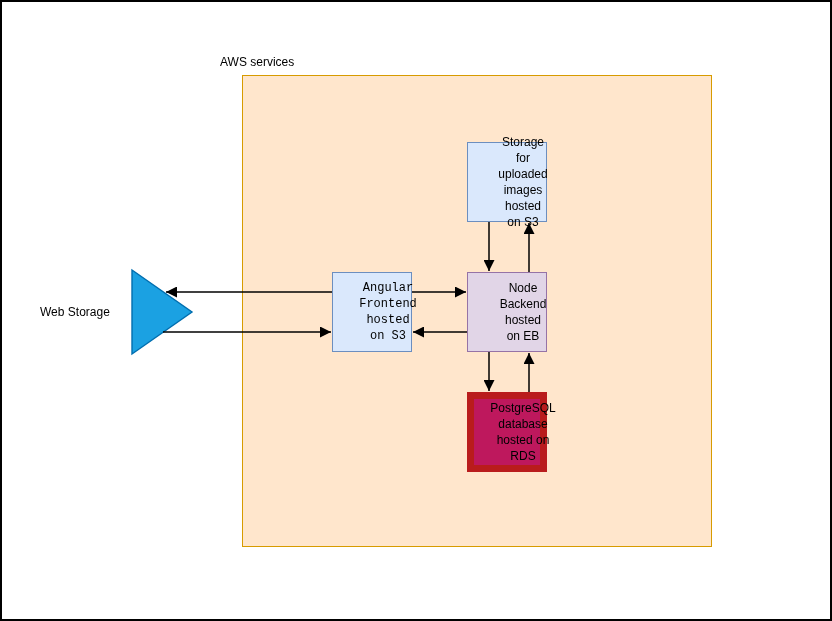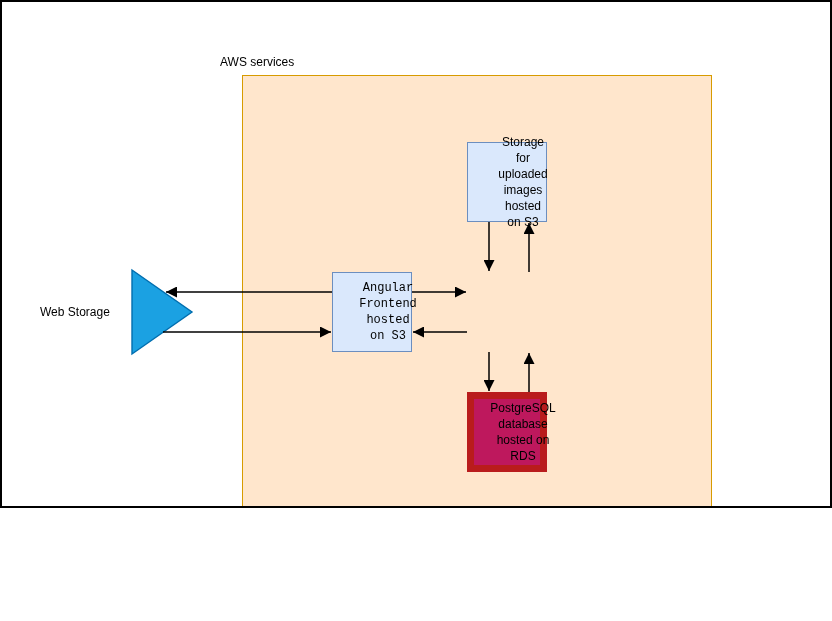--- a/index.html
+++ b/index.html
@@ -1,19 +1,19 @@
 <!DOCTYPE html>
 <html><head>
 <meta charset="utf-8">
 <style>
   html, body { margin: 0; padding: 0; background: #ffffff; }
   .page {
     position: relative;
     width: 832px;
-    height: 508px;
+    height: 621px;
     box-sizing: border-box;
     border: 2px solid #000000;
     background: #ffffff;
     font-family: "Liberation Sans", sans-serif;
     color: #000000;
     overflow: hidden;
   }
   .label {
     position: absolute;
     font-size: 12px;
@@ -80,20 +80,23 @@
 
   <div class="node node-blue node-storage">Storage for
 uploaded
 images
 hosted on S3</div>
 
   <div class="node node-blue node-frontend">Angular
 Frontend
 hosted on S3</div>
 
+  <div class="node node-purple node-backend">Node
+Backend
+hosted on EB</div>
 
   <div class="node node-green node-database">PostgreSQL
 database
 hosted on
 RDS</div>
 
   <svg class="edges" viewBox="0 0 832 621" xmlns="http://www.w3.org/2000/svg">
     <defs>
       <marker id="arrow" viewBox="0 0 10 10" refX="10" refY="5" markerWidth="11" markerHeight="11" markerUnits="userSpaceOnUse" orient="auto">
         <path d="M0,0 L10,5 L0,10 Z" fill="#000000"></path>

